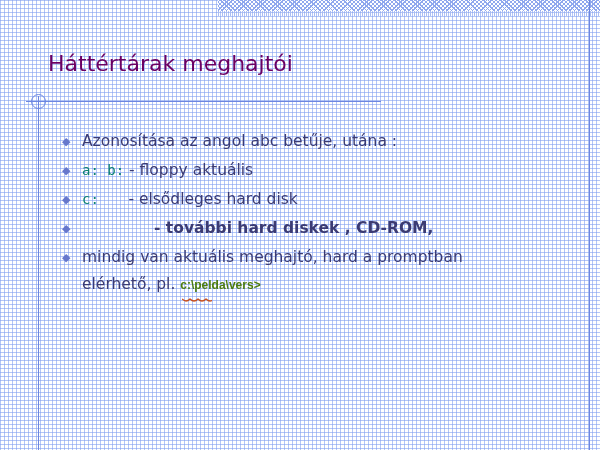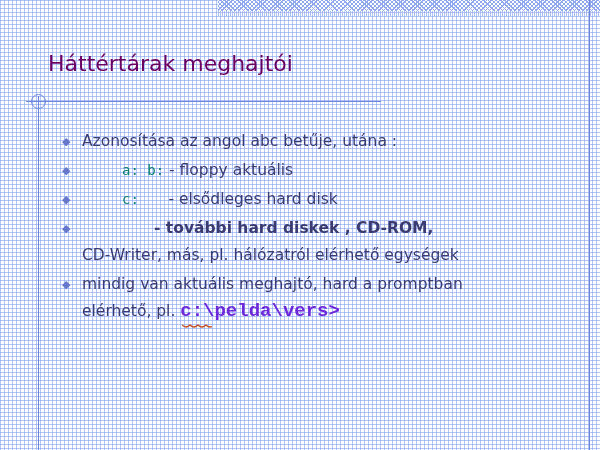--- a/index.html
+++ b/index.html
@@ -106,36 +106,35 @@
     flex:1 1 auto;
     line-height:27px;
     color:#3b3b73;
     border-radius:10px;
   }
   .mono {
     font-family:"DejaVu Sans Mono", monospace;
     color:#0c8071;
     font-size:14px;
     letter-spacing:0px;
-    padding-left:40px;
   }
   .gap { white-space:pre; }
   .cont {
     line-height:27px;
     color:#3b3b73;
   }
   .indent-deep { padding-left:72px;font-weight:bold; }
   .path-wrap {
     position:relative;
     display:inline-block;
   }
   .path {
-    font-family:Liberation Mono, monospace;
-    color:#6d28d9;
-    font-size:19px;
+    font-family:Liberation Sans, sans-serif;
+    color:#4d7c0f;
+    font-size:12px;
     font-weight:bold;
   }
   .squiggle {
     position:absolute;
     left:2px; bottom:-4px; width:30px; height:5px;
     overflow:hidden;
   }
   .squiggle svg { display:block; }
 </style>
 </head>
@@ -174,21 +173,20 @@
     <div class="bullet-mark">◆</div>
     <div class="bullet-text">
       <span class="mono">c:</span><span class="gap">      </span><span>- elsődleges hard disk</span>
     </div>
   </div>
 
   <div class="bullet-row">
     <div class="bullet-mark">◆</div>
     <div class="bullet-text">
       <div class="cont indent-deep">- további hard diskek , CD-ROM,</div>
-      <div class="cont">CD-Writer, más, pl. hálózatról elérhető egységek</div>
     </div>
   </div>
 
   <div class="bullet-row">
     <div class="bullet-mark">◆</div>
     <div class="bullet-text">
       <div>mindig van aktuális meghajtó, hard a promptban</div>
       <div class="cont"><span>elérhető, pl. </span><span class="path-wrap"><span class="path">c:\pelda\vers&gt;</span><span class="squiggle">
               <svg width="32" height="5" viewBox="0 0 32 5">
                 <path d="M0 1 Q4 5 8 1 Q12 5 16 1 Q20 5 24 1 Q28 5 32 1" fill="none" stroke="#C8501E" stroke-width="1.2"></path>

